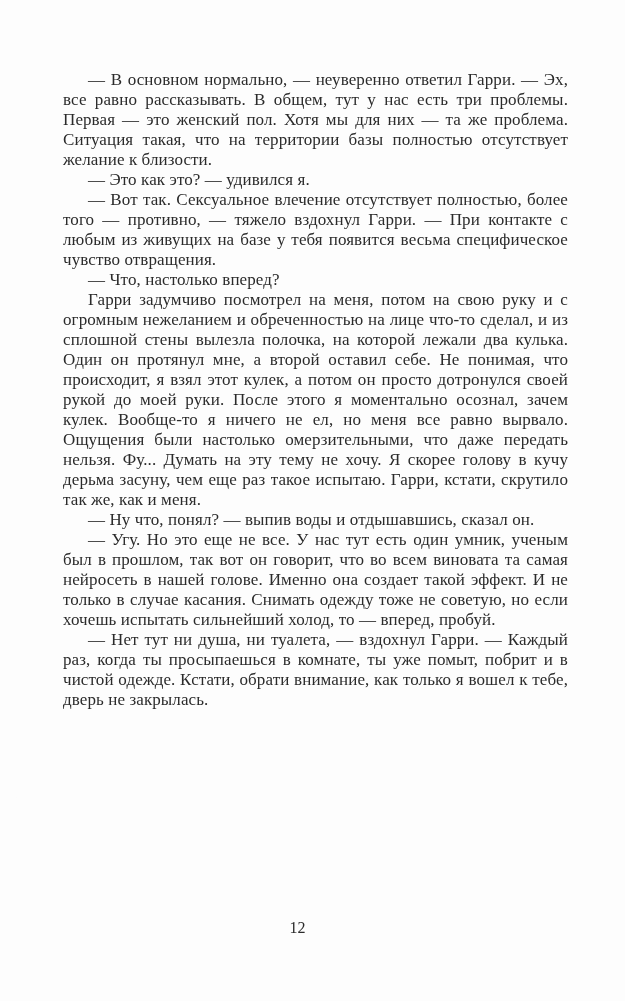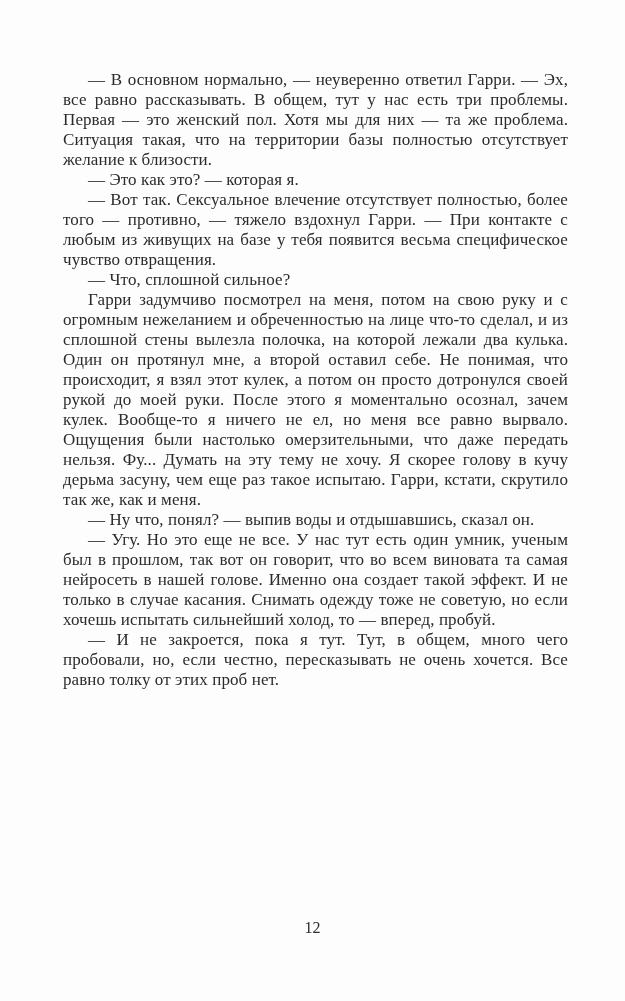--- a/index.html
+++ b/index.html
@@ -29,37 +29,37 @@
   .para {
     margin: 0;
     font-size: 17px;
     line-height: 20px;
     text-align: justify;
     text-indent: 25px;
     letter-spacing: 0.1px;
   }
   .page-number {
     position: absolute;
-    left: 60px;
+    left: 45px;
     width: 505px;
     top: 918px;
     text-align: center;
     font-size: 16px;
     line-height: 20px;
     color: #2b2b2b;
   }
 </style>
 </head>
 <body>
 
 <div class="page">
   <div class="text-block" id="text-block">
       <p class="para">— В основном нормально, — неуверенно ответил Гарри. — Эх, все равно рассказывать. В общем, тут у нас есть три проблемы. Первая — это женский пол. Хотя мы для них — та же проблема. Ситуация такая, что на территории базы полностью отсутствует желание к близости.</p>
-      <p class="para">— Это как это? — которая я.</p>
+      <p class="para">— Это как это? — удивился я.</p>
       <p class="para">— Вот так. Сексуальное влечение отсутствует полностью, более того — противно, — тяжело вздохнул Гарри. — При контакте с любым из живущих на базе у тебя появится весьма специфическое чувство отвращения.</p>
-      <p class="para">— Что, сплошной сильное?</p>
+      <p class="para">— Что, настолько вперед?</p>
       <p class="para">Гарри задумчиво посмотрел на меня, потом на свою руку и с огромным нежеланием и обреченностью на лице что-то сделал, и из сплошной стены вылезла полочка, на которой лежали два кулька. Один он протянул мне, а второй оставил себе. Не понимая, что происходит, я взял этот кулек, а потом он просто дотронулся своей рукой до моей руки. После этого я моментально осознал, зачем кулек. Вообще-то я ничего не ел, но меня все равно вырвало. Ощущения были настолько омерзительными, что даже передать нельзя. Фу... Думать на эту тему не хочу. Я скорее голову в кучу дерьма засуну, чем еще раз такое испытаю. Гарри, кстати, скрутило так же, как и меня.</p>
       <p class="para">— Ну что, понял? — выпив воды и отдышавшись, сказал он.</p>
       <p class="para">— Угу. Но это еще не все. У нас тут есть один умник, ученым был в прошлом, так вот он говорит, что во всем виновата та самая нейросеть в нашей голове. Именно она создает такой эффект. И не только в случае касания. Снимать одежду тоже не советую, но если хочешь испытать сильнейший холод, то — вперед, пробуй.</p>
-      <p class="para">— И не закроется, пока я тут. Тут, в общем, много чего пробовали, но, если честно, пересказывать не очень хочется. Все равно толку от этих проб нет.</p>
+      <p class="para">— Нет тут ни душа, ни туалета, — вздохнул Гарри. — Каждый раз, когда ты просыпаешься в комнате, ты уже помыт, побрит и в чистой одежде. Кстати, обрати внимание, как только я вошел к тебе, дверь не закрылась.</p>
     </div>
   <div class="page-number">12</div>
 </div>
 
 </body></html>

